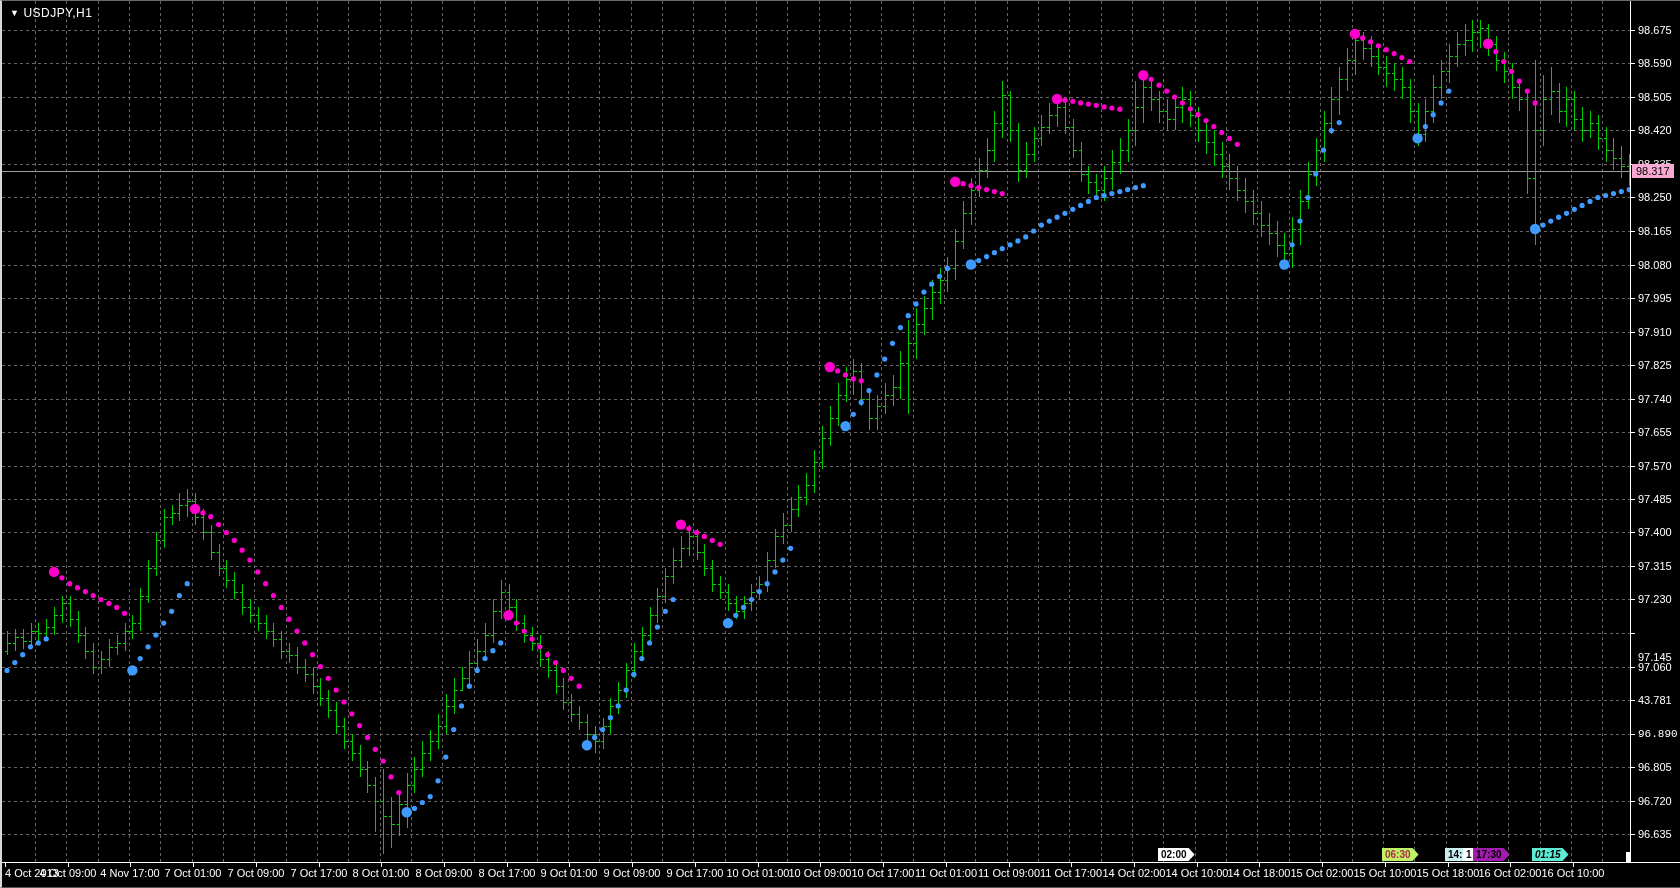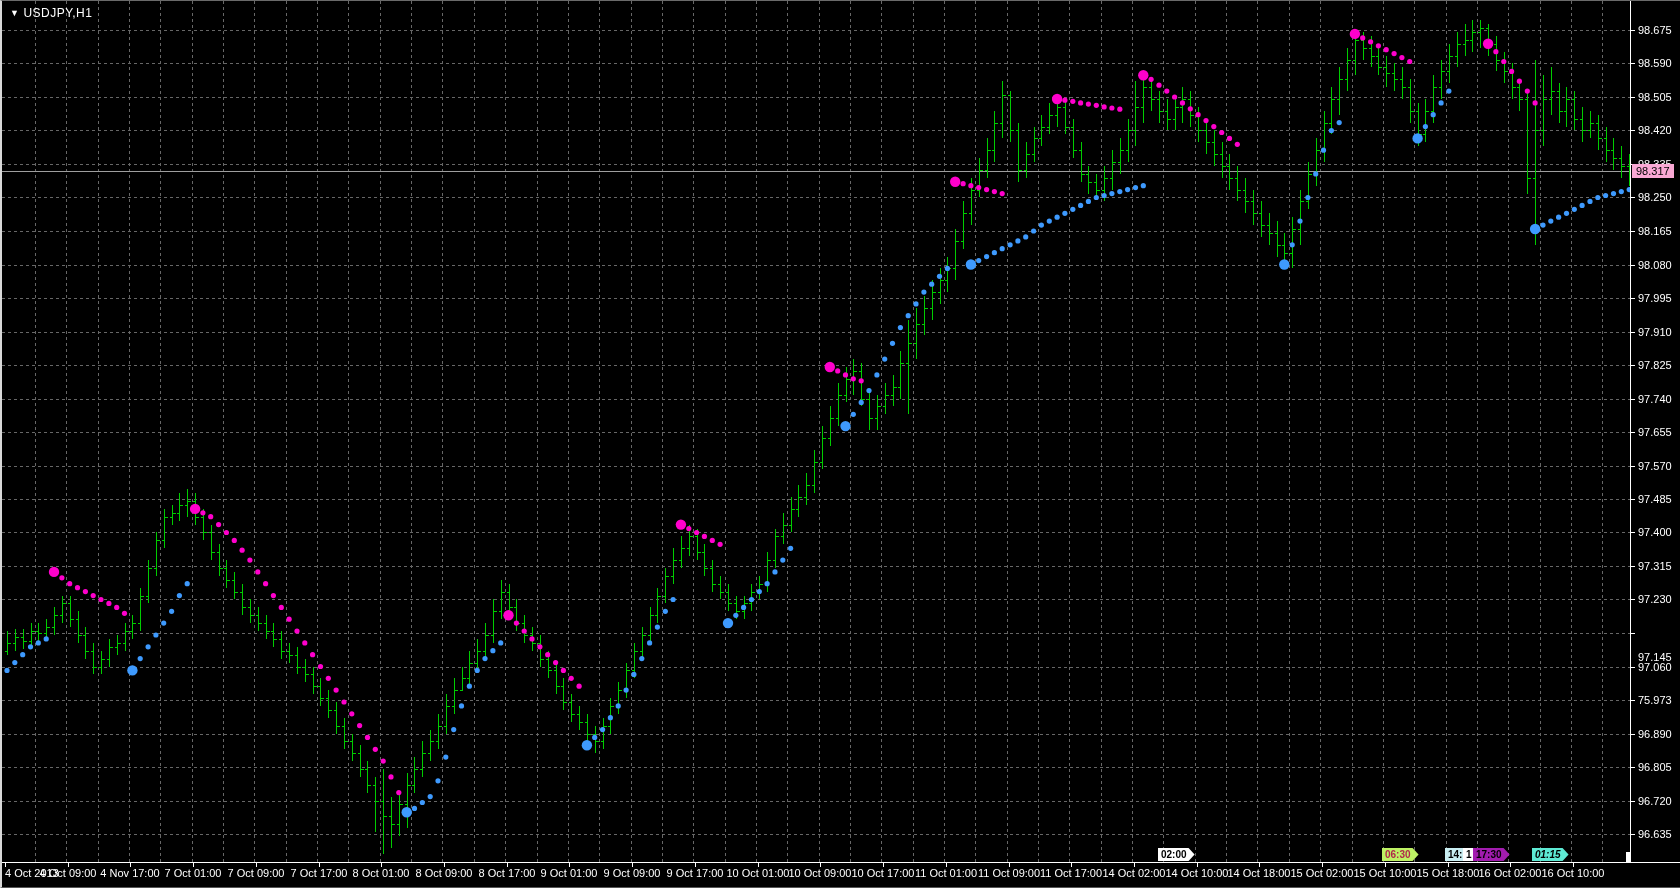--- a/index.html
+++ b/index.html
@@ -997,23 +997,23 @@
       <div class="pr-label" style="top: 524px;">97.400</div>
       <div class="pr-tick" style="top: 565px;"></div>
       <div class="pr-label" style="top: 558px;">97.315</div>
       <div class="pr-tick" style="top: 598px;"></div>
       <div class="pr-label" style="top: 591px;">97.230</div>
       <div class="pr-tick" style="top: 632px;"></div>
       <div class="pr-label" style="top: 625px; margin-top: 24px;">97.145</div>
       <div class="pr-tick" style="top: 666px;"></div>
       <div class="pr-label" style="top: 659px;">97.060</div>
       <div class="pr-tick" style="top: 699px;"></div>
-      <div class="pr-label" style="top: 692px;">75.973</div>
+      <div class="pr-label" style="top: 692px;">43.781</div>
       <div class="pr-tick" style="top: 733px;"></div>
-      <div class="pr-label" style="top: 726px;">96.890</div>
+      <div class="pr-label" style="top: 726px; font-family: Liberation Mono, monospace;">96.890</div>
       <div class="pr-tick" style="top: 766px;"></div>
       <div class="pr-label" style="top: 759px;">96.805</div>
       <div class="pr-tick" style="top: 800px;"></div>
       <div class="pr-label" style="top: 793px;">96.720</div>
       <div class="pr-tick" style="top: 833px;"></div>
       <div class="pr-label" style="top: 826px;">96.635</div>
     </div>
   <div id="time-axis">
       <div class="t-tick" style="left: 3px;"></div>
       <div class="t-label" style="left: 3px;">4 Oct 2013</div>

